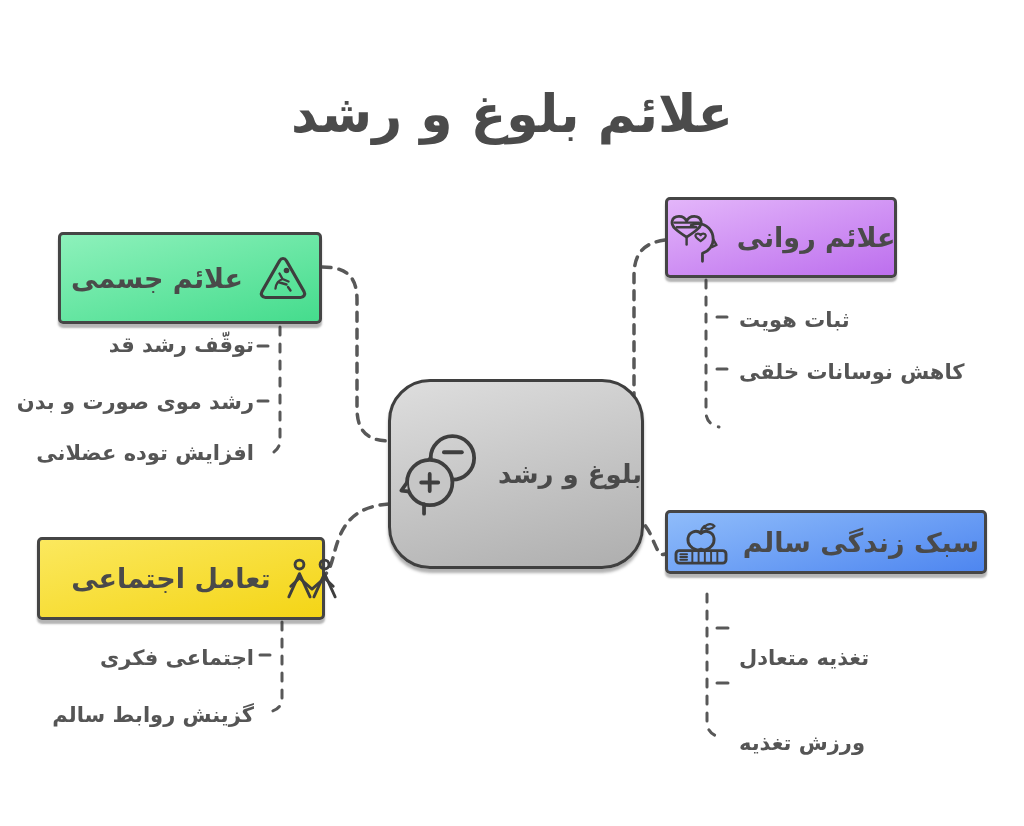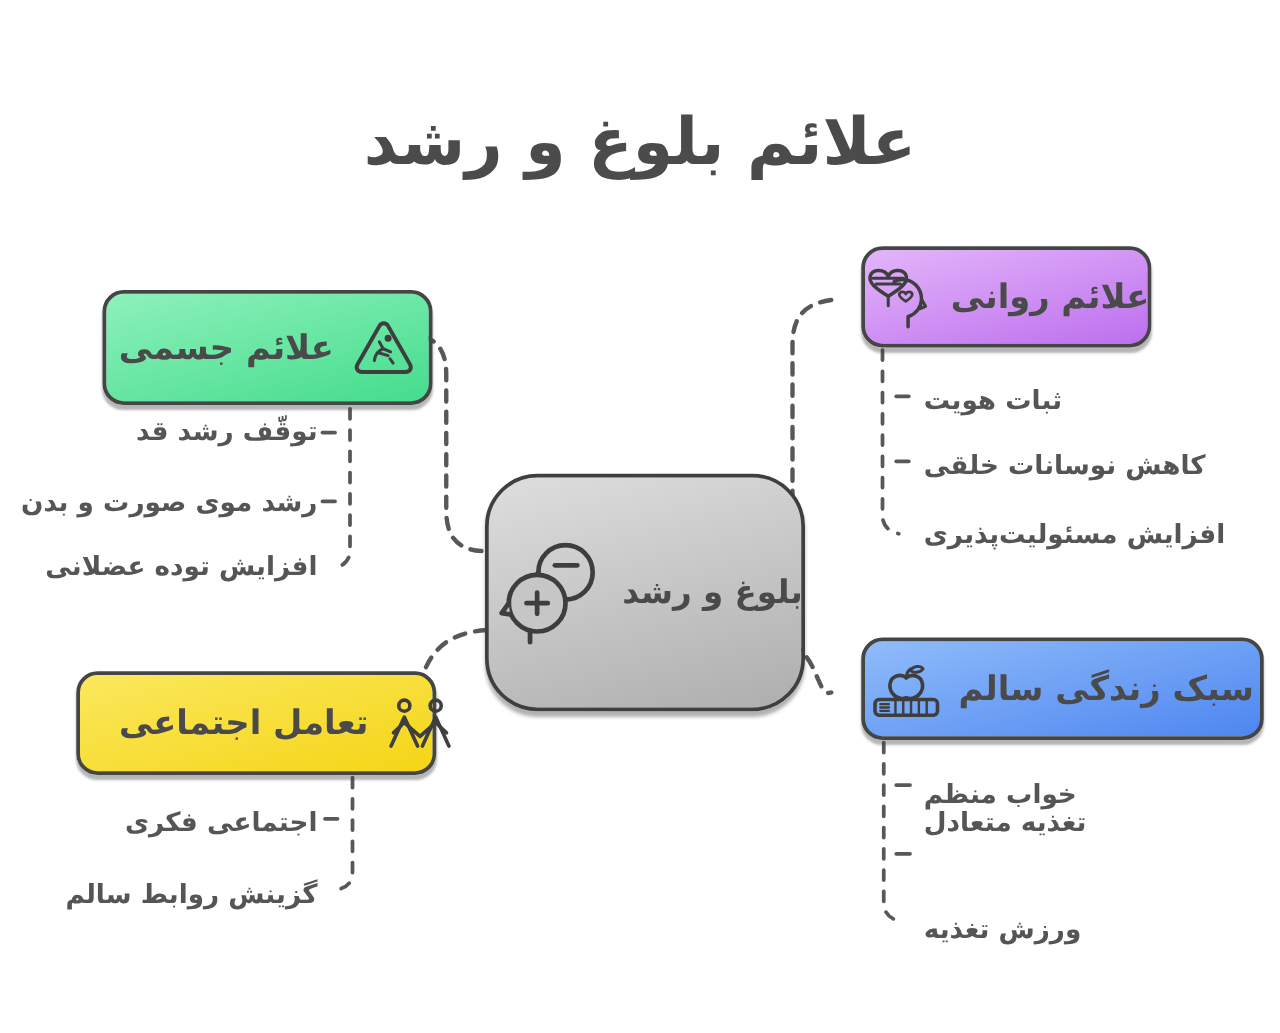--- a/index.html
+++ b/index.html
@@ -10,32 +10,31 @@
   .diagram-title{
     position:absolute;top:84px;left:0;width:100%;margin:0;text-align:center;
     font-size:52px;font-weight:bold;color:#4b4b4b;letter-spacing:0;
   }
   .connectors{position:absolute;left:0;top:0;pointer-events:none;}
   .main-link{fill:none;stroke:#585858;stroke-width:3.5;stroke-dasharray:9 8;stroke-linecap:round;}
   .hang-line{fill:none;stroke:#585858;stroke-width:3;stroke-dasharray:8 9;stroke-linecap:round;}
   .stub{fill:none;stroke:#585858;stroke-width:3;stroke-linecap:round;}
   .branch-box{
     position:absolute;box-sizing:border-box;display:flex;align-items:center;justify-content:center;
-    gap:14px;border:3px solid #454545;border-radius:17px;
+    gap:14px;border:3px solid #454545;border-radius:5px;
     box-shadow:0 4px 2px rgba(60,60,60,.38);
-    margin-left:24px;
   }
   .branch-label{font-size:27px;font-weight:bold;color:#4a4a4a;white-space:nowrap;}
   .box-physical{left:58px;top:232px;width:264px;height:92px;
     background:linear-gradient(165deg,#8df1bb 0%,#45dc8d 100%);}
   .box-psych{left:665px;top:197px;width:232px;height:81px;
     background:linear-gradient(165deg,#e3b5fa 0%,#bd6fee 100%);}
   .box-social{left:37px;top:537px;width:288px;height:83px;
     background:linear-gradient(165deg,#fbe85e 0%,#f4d516 100%);padding-left:48px;}
-  .box-lifestyle{left:665px;top:510px;width:322px;height:82px;
+  .box-lifestyle{left:665px;top:510px;width:322px;height:64px;
     background:linear-gradient(165deg,#8fbcfa 0%,#4e86f0 100%);}
   .center-node{
     position:absolute;left:388px;top:379px;width:256px;height:190px;box-sizing:border-box;
     border:3.5px solid #3f3f3f;border-radius:42px;
     background:linear-gradient(165deg,#dedede 0%,#aeaeae 100%);
     box-shadow:0 4px 3px rgba(60,60,60,.4);
     display:flex;flex-direction:row;align-items:center;justify-content:center;gap:4px;
   }
   .center-label{font-size:26px;font-weight:bold;color:#4a4a4a;white-space:nowrap;}
   .item{
@@ -113,21 +112,20 @@
         <path d="M38 55 V46.5 C45 44 49.5 38 49.5 31.5 C49.5 21.5 42 14.5 33 14.5 C30.5 14.5 28 15.2 26 16.4" stroke-width="3"></path>
         <path d="M49.5 31.5 L53 37.5 L48.5 39.5" stroke-width="2.6"></path>
         <path d="M36 27 C34.8 24.5 31 24.7 30.5 27.1 C30.1 29.1 32.2 30.8 36 33.3 C39.8 30.8 41.9 29.1 41.5 27.1 C41 24.7 37.2 24.5 36 27 Z" stroke-width="2.4"></path>
       </g>
     </svg>
     <span class="branch-label" dir="rtl">علائم روانی</span>
   </div>
 
   <div class="item col-right" style="top:305px" dir="rtl">ثبات هویت</div>
   <div class="item col-right" style="top:357px" dir="rtl">کاهش نوسانات خلقی</div>
-  <div class="item col-right" style="top:412px" dir="rtl">افزایش مسئولیت‌پذیری</div>
 
   <div class="branch-box box-social">
     <span class="branch-label" dir="rtl">تعامل اجتماعی</span>
     <svg class="icon" width="54" height="43" viewBox="0 0 56 44">
       <g fill="none" stroke="#3e3e3e" stroke-width="3" stroke-linecap="round" stroke-linejoin="round">
         <circle cx="15" cy="7.5" r="4.6"></circle>
         <circle cx="41" cy="7.5" r="4.6"></circle>
         <path d="M4 41 L15 17 L26 41"></path>
         <path d="M30 41 L41 17 L52 41"></path>
         <path d="M6 30 L15 21.5 L28 33 L41 21.5 L50 30"></path>
@@ -145,17 +143,16 @@
         <path d="M7.5 38.8 H14.5 M7.5 41.6 H14.5 M7.5 44.4 H14.5" stroke-width="2"></path>
         <path d="M20 35.5 V47.5 M26.5 35.5 V47.5 M33 35.5 V47.5 M39.5 35.5 V47.5 M46 35.5 V47.5" stroke-width="2"></path>
         <path d="M29 17 C24.5 13 16.5 15 15.5 22 C14.7 28 19 33 24 34 C26 34.5 27.5 34.2 29 33.4 C30.5 34.2 32 34.5 34 34 C39 33 43.3 28 42.5 22 C41.5 15 33.5 13 29 17 Z" stroke-width="3"></path>
         <path d="M29 17 C29 13.5 30 11.5 32.5 9.5" stroke-width="2.6"></path>
         <path d="M32.5 11 C35 6.5 41 6.5 43 9.5 C40.5 13 35 13 32.5 11 Z" stroke-width="2.4"></path>
       </g>
     </svg>
     <span class="branch-label" dir="rtl">سبک زندگی سالم</span>
   </div>
 
-  <div class="item col-right" style="top:620px" dir="rtl">خواب منظم</div>
   <div class="item col-right" style="top:643px" dir="rtl">تغذیه متعادل</div>
   <div class="item col-right" style="top:728px" dir="rtl">ورزش تغذیه</div>
 
 </div>
 
 </body></html>

